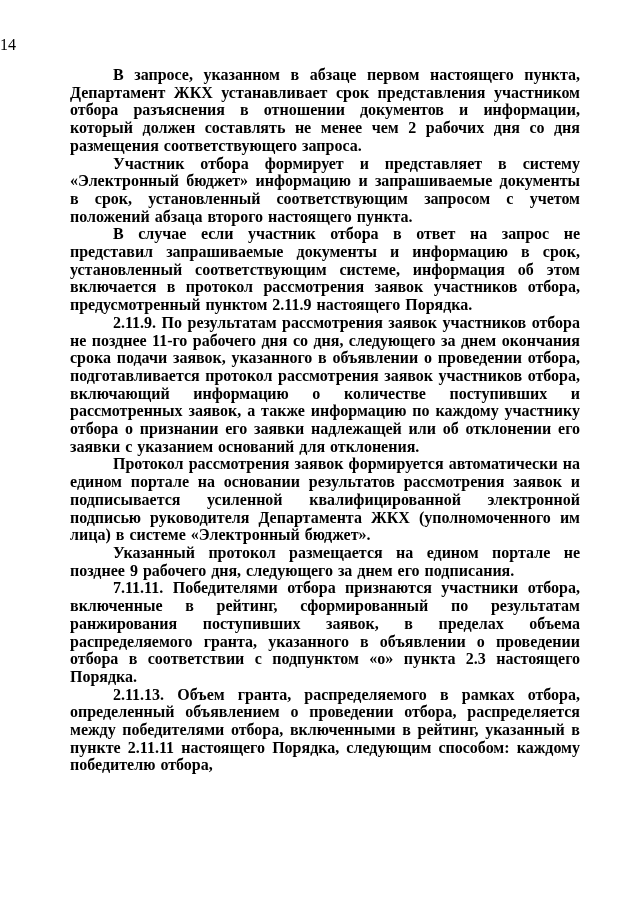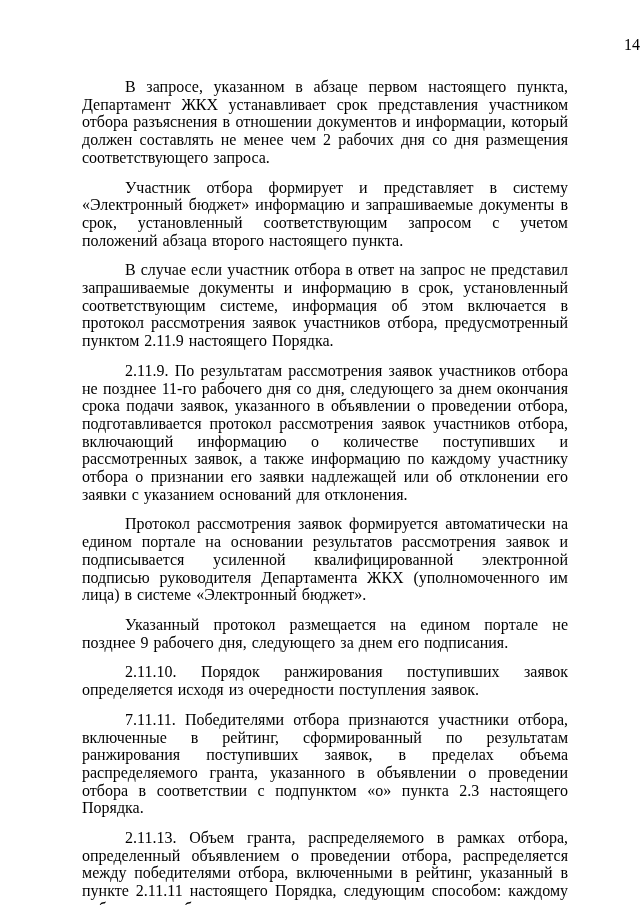--- a/index.html
+++ b/index.html
@@ -13,51 +13,51 @@
     height: 905px;
     background: #ffffff;
     color: #000000;
     font-family: "Liberation Serif", "DejaVu Serif", serif;
     overflow: hidden;
   }
   .page-number {
     position: absolute;
     top: 36px;
     left: 0;
-    right: 0;
-    text-align: right;
+    right: 8px;
+    text-align: left;
     font-size: 16px;
     line-height: 18px;
   }
   .body-text {
     position: absolute;
     top: 66px;
     left: 70px;
     width: 510px;
   }
   .body-text p {
-    margin: 12px;
+    margin: 0;
     padding: 0;
     font-size: 16px;
     line-height: 17.7px;
     text-align: justify;
     text-indent: 43px;
     word-spacing: 1px;
+    font-weight: bold;
   }
 </style>
 </head>
 <body>
 
 <div class="page">
   <div class="page-number">14</div>
 
   <div class="body-text">
     <p>В запросе, указанном в абзаце первом настоящего пункта, Департамент ЖКХ устанавливает срок представления участником отбора разъяснения в отношении документов и информации, который должен составлять не менее чем 2 рабочих дня со дня размещения соответствующего запроса.</p>
     <p>Участник отбора формирует и представляет в систему «Электронный бюджет» информацию и запрашиваемые документы в срок, установленный соответствующим запросом с учетом положений абзаца второго настоящего пункта.</p>
     <p>В случае если участник отбора в ответ на запрос не представил запрашиваемые документы и информацию в срок, установленный соответствующим системе, информация об этом включается в протокол рассмотрения заявок участников отбора, предусмотренный пунктом 2.11.9 настоящего Порядка.</p>
     <p>2.11.9. По результатам рассмотрения заявок участников отбора не позднее 11-го рабочего дня со дня, следующего за днем окончания срока подачи заявок, указанного в объявлении о проведении отбора, подготавливается протокол рассмотрения заявок участников отбора, включающий информацию о количестве поступивших и рассмотренных заявок, а также информацию по каждому участнику отбора о признании его заявки надлежащей или об отклонении его заявки с указанием оснований для отклонения.</p>
     <p>Протокол рассмотрения заявок формируется автоматически на едином портале на основании результатов рассмотрения заявок и подписывается усиленной квалифицированной электронной подписью руководителя Департамента ЖКХ (уполномоченного им лица) в системе «Электронный бюджет».</p>
     <p>Указанный протокол размещается на едином портале не позднее 9 рабочего дня, следующего за днем его подписания.</p>
-    <p>2.11.10. Порядок ранжирования поступивших заявок определяется исходя из очередности поступления заявок.</p>
     <p>7.11.11. Победителями отбора признаются участники отбора, включенные в рейтинг, сформированный по результатам ранжирования поступивших заявок, в пределах объема распределяемого гранта, указанного в объявлении о проведении отбора в соответствии с подпунктом «о» пункта 2.3 настоящего Порядка.</p>
     <p>2.11.13. Объем гранта, распределяемого в рамках отбора, определенный объявлением о проведении отбора, распределяется между победителями отбора, включенными в рейтинг, указанный в пункте 2.11.11 настоящего Порядка, следующим способом: каждому победителю отбора,</p>
   </div>
 </div>
 
 </body></html>

